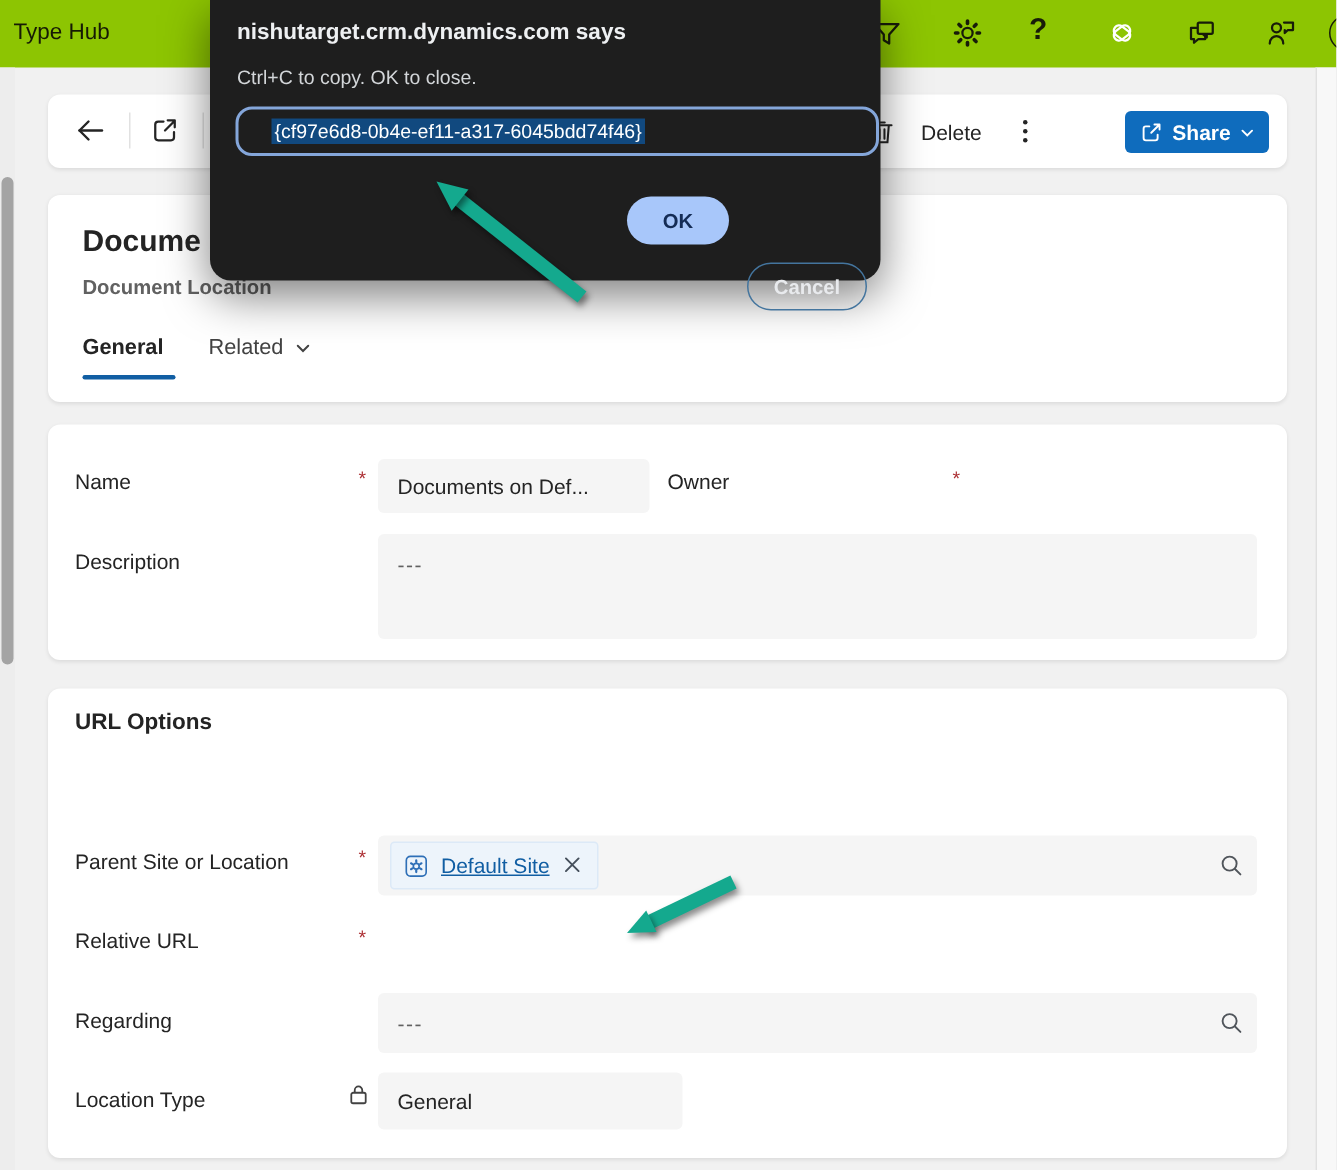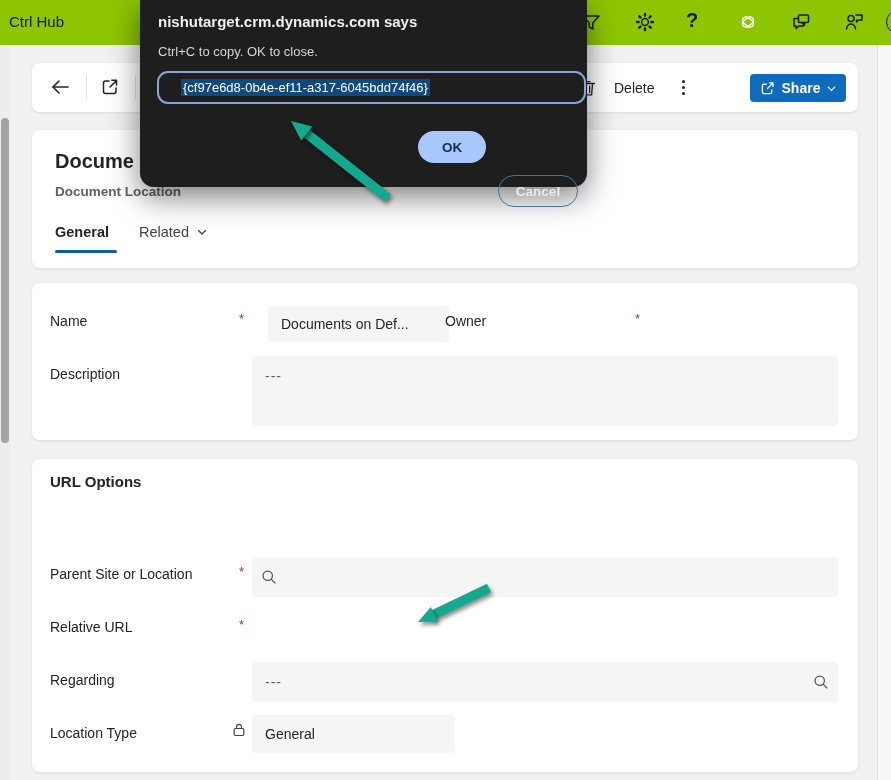--- a/index.html
+++ b/index.html
@@ -50,21 +50,21 @@
   .flabel{font-size:14px;color:#242424;white-space:nowrap;}
   .req{color:#ac2f33;font-size:13px;}
   .fbox{background:#f5f5f5;border-radius:4px;font-size:14px;color:#242424;display:flex;align-items:center;}
   .dashes{color:#616161;letter-spacing:1px;}
   .lookup-search{color:#50555b;}
   a.rec-link{color:var(--link-blue,#115ea3);text-decoration:underline;font-size:14px;white-space:nowrap;cursor:pointer;}
   .dismiss-x{width:16px;height:16px;color:#46505c;cursor:pointer;}
 
   [data-name="name-label"]{left:50px;top:313px;}
   [data-name="name-required"]{left:239px;top:311px;}
-  [data-name="name-input"]{left:268px;top:306px;width:168px;height:36px;padding-left:13px;}
+  [data-name="name-input"]{left:252px;top:306px;width:168px;height:36px;padding-left:13px;}
   [data-name="owner-label"]{left:445px;top:313px;}
   [data-name="owner-required"]{left:635px;top:311px;}
   [data-name="owner-field"]{left:648px;top:304px;width:190px;height:40px;display:flex;align-items:center;gap:7px;padding:0 6px;}
   [data-name="owner-avatar"]{position:relative;width:28px;height:28px;border-radius:50%;background:var(--avatar-magenta,#bb35a8);
       color:#fff;font-size:11px;font-weight:700;display:flex;align-items:center;justify-content:center;flex:none;}
   [data-name="presence-badge"]{position:absolute;right:-2px;bottom:-2px;width:9px;height:9px;border-radius:50%;
       background:#fff;border:2px solid #8a8886;box-sizing:border-box;box-shadow:0 0 0 2px #f5f5f5;}
   [data-name="description-label"]{left:50px;top:366px;}
   [data-name="description-input"]{left:252px;top:356px;width:586px;height:70px;align-items:flex-start;padding:12px 0 0 13px;box-sizing:border-box;}
 
@@ -101,21 +101,21 @@
   [data-name="annotation-layer"]{left:0;top:0;width:891px;height:780px;z-index:60;pointer-events:none;}
   .arrow{fill:var(--arrow-teal,#14a98e);filter:drop-shadow(2px 3px 2px rgba(0,0,0,.45));}
   .arrow-shaft{stroke:var(--arrow-teal,#14a98e);stroke-width:9.5;filter:drop-shadow(2px 3px 2px rgba(0,0,0,.45));}
 </style>
 </head>
 <body>
 
 <div id="app" data-name="page">
 
   <div class="abs" data-name="topbar">
-    <span class="abs" data-name="app-title">Ctrl Hub</span>
+    <span class="abs" data-name="app-title">Type Hub</span>
 
     <span class="abs tb-icon" style="left:580px" data-name="filter-icon">
       <svg viewBox="0 0 22 22" width="22" height="22">
           <path d="M3 5h16l-6.2 7v6l-3.6-2.2V12L3 5z" fill="none" stroke="currentColor" stroke-width="1.5" stroke-linejoin="round"></path>
         </svg>
     </span>
     <span class="abs tb-icon" style="left:634px" data-name="settings-gear-icon">
       <svg viewBox="0 0 22 22" width="22" height="22">
         <circle cx="11" cy="11" r="3.4" fill="none" stroke="currentColor" stroke-width="1.5"></circle>
         <g stroke="currentColor" stroke-width="2.4" stroke-linecap="round">
@@ -234,20 +234,42 @@
   <div class="abs fbox" data-name="description-input">
     <span class="dashes" data-name="description-value">---</span>
   </div>
 
   <div class="abs card" data-name="url-options-card"></div>
   <span class="abs" data-name="url-options-title">URL Options</span>
 
   <span class="abs flabel" data-name="parent-site-label">Parent Site or Location</span>
   <span class="abs req" data-name="parent-site-required">*</span>
   <div class="abs fbox" data-name="parent-site-field">
+    <span data-name="parent-site-tag">
+      <span data-name="site-entity-icon" style="color:#2e6fb7">
+        <svg viewBox="0 0 20 20" width="17" height="17" fill="none" stroke="currentColor" stroke-width="1.3">
+          <rect x="2.2" y="2.2" width="15.6" height="15.6" rx="3.2"></rect>
+          <circle cx="10" cy="10" r="2.3"></circle>
+          <g stroke-width="1.7" stroke-linecap="round">
+            <line x1="10" y1="5.4" x2="10" y2="6.6"></line>
+              <line x1="10" y1="13.4" x2="10" y2="14.6"></line>
+            <line x1="5.9" y1="7.7" x2="7" y2="8.3"></line>
+              <line x1="13" y1="11.7" x2="14.1" y2="12.3"></line>
+            <line x1="5.9" y1="12.3" x2="7" y2="11.7"></line>
+              <line x1="13" y1="8.3" x2="14.1" y2="7.7"></line>
+          </g>
+        </svg>
+      </span>
+      <a class="rec-link" data-name="parent-site-link">Default Site</a>
+      <span class="dismiss-x" data-name="parent-site-remove-icon">
+        <svg viewBox="0 0 16 16" width="15" height="15" stroke="currentColor" stroke-width="1.4" stroke-linecap="round">
+            <path d="M3.5 3.5l9 9M12.5 3.5l-9 9"></path>
+          </svg>
+      </span>
+    </span>
     <span class="lookup-search" data-name="parent-site-search-icon">
       <svg viewBox="0 0 20 20" width="18" height="18" fill="none" stroke="currentColor" stroke-width="1.4" stroke-linecap="round">
           <circle cx="8.6" cy="8.6" r="5.2"></circle>
           <path d="M12.6 12.6l4 4"></path>
         </svg>
     </span>
   </div>
 
   <span class="abs flabel" data-name="relative-url-label">Relative URL</span>
   <span class="abs req" data-name="relative-url-required">*</span>

